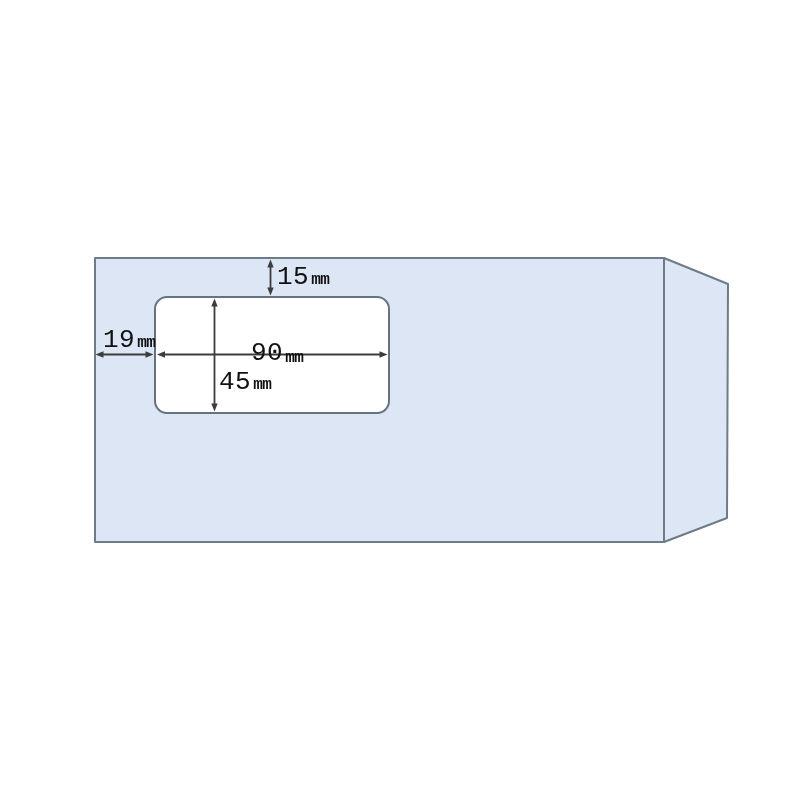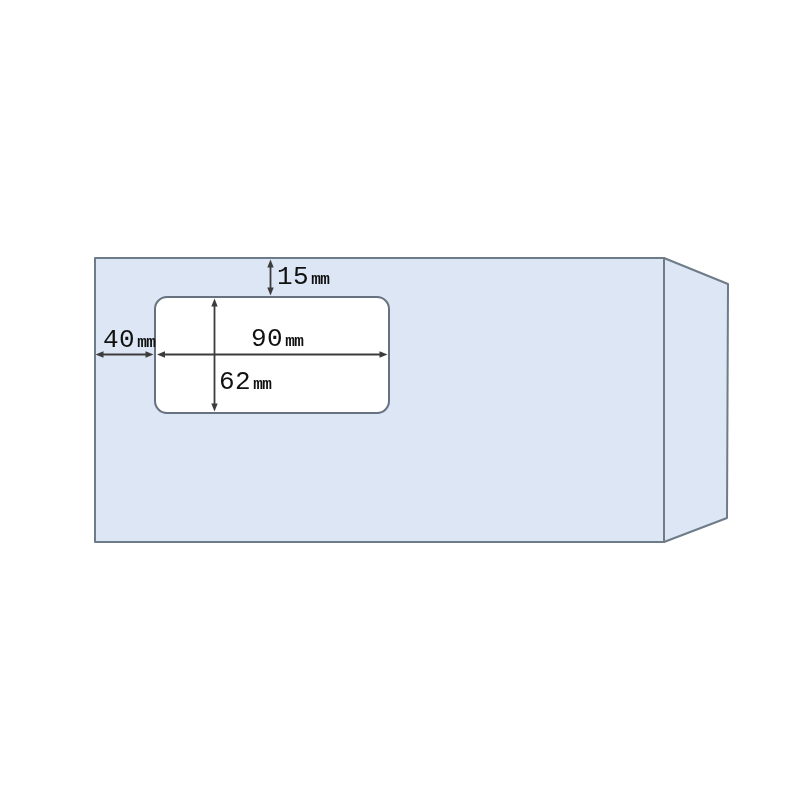--- a/index.html
+++ b/index.html
@@ -97,27 +97,27 @@
       <polygon class="dim-arrow" points="202.5,411.5 199.3,403.5 205.7,403.5"></polygon>
     </g>
   </svg>
 
   <div class="dim-label" style="left:265px; top:264px;">
     <span class="num">15</span>
     <span class="unit">mm</span>
   </div>
 
   <div class="dim-label" style="left:91px; top:327px;">
-    <span class="num">40</span>
+    <span class="num">19</span>
     <span class="unit">mm</span>
   </div>
 
-  <div class="dim-label" style="left:239px; top:326px;">
+  <div class="dim-label" style="left:239px; top:340px;align-items:flex-end;">
     <span class="num">90</span>
     <span class="unit">mm</span>
   </div>
 
   <div class="dim-label" style="left:207px; top:369px;">
-    <span class="num">62</span>
+    <span class="num">45</span>
     <span class="unit">mm</span>
   </div>
 
 </div>
 
 </body></html>

